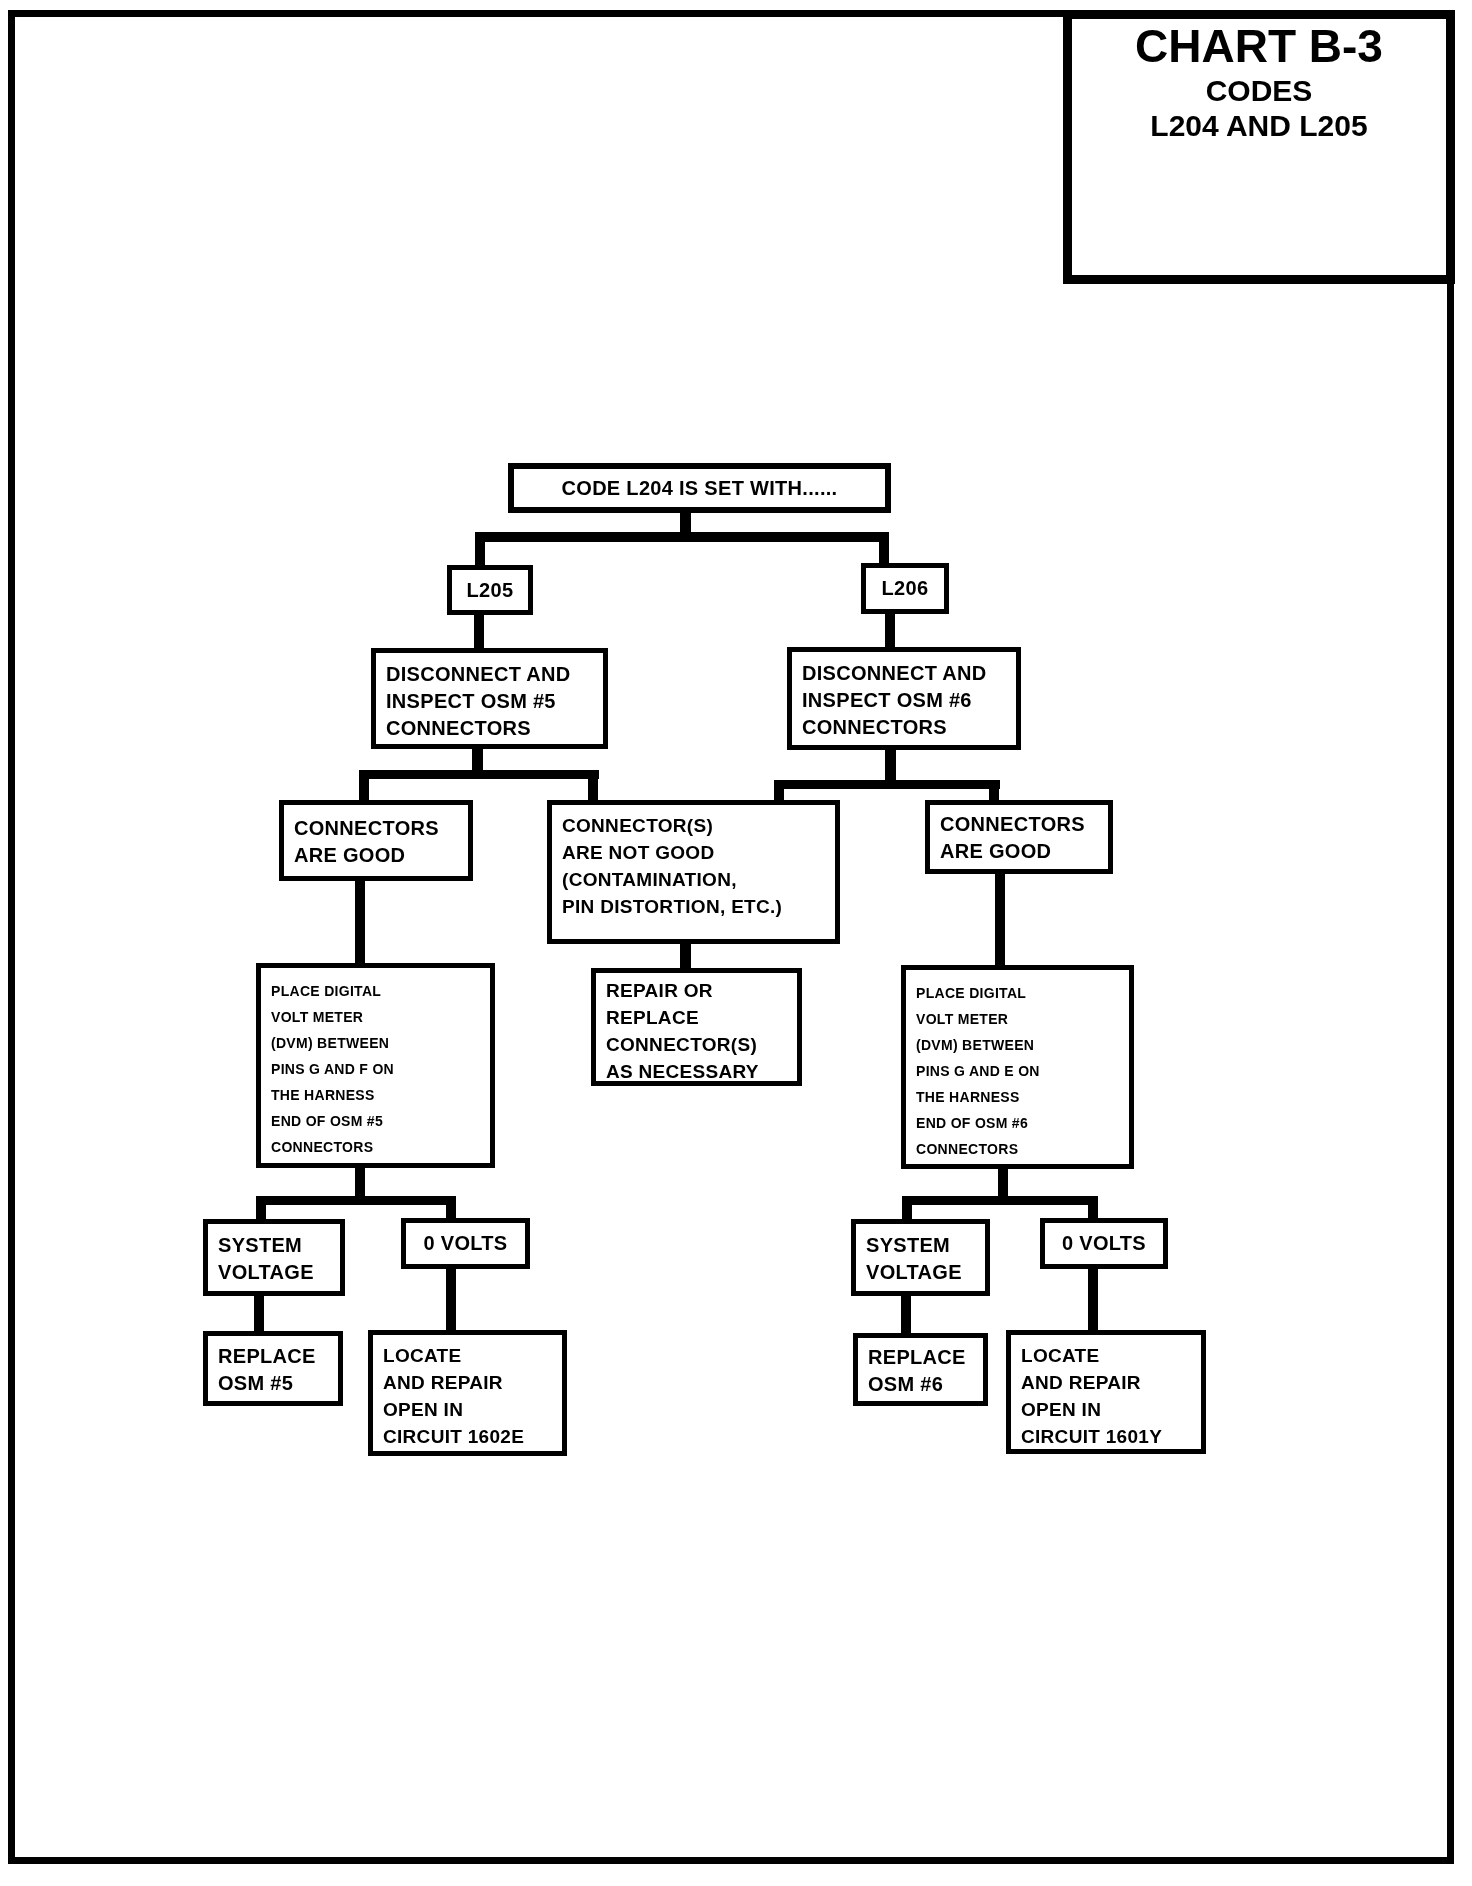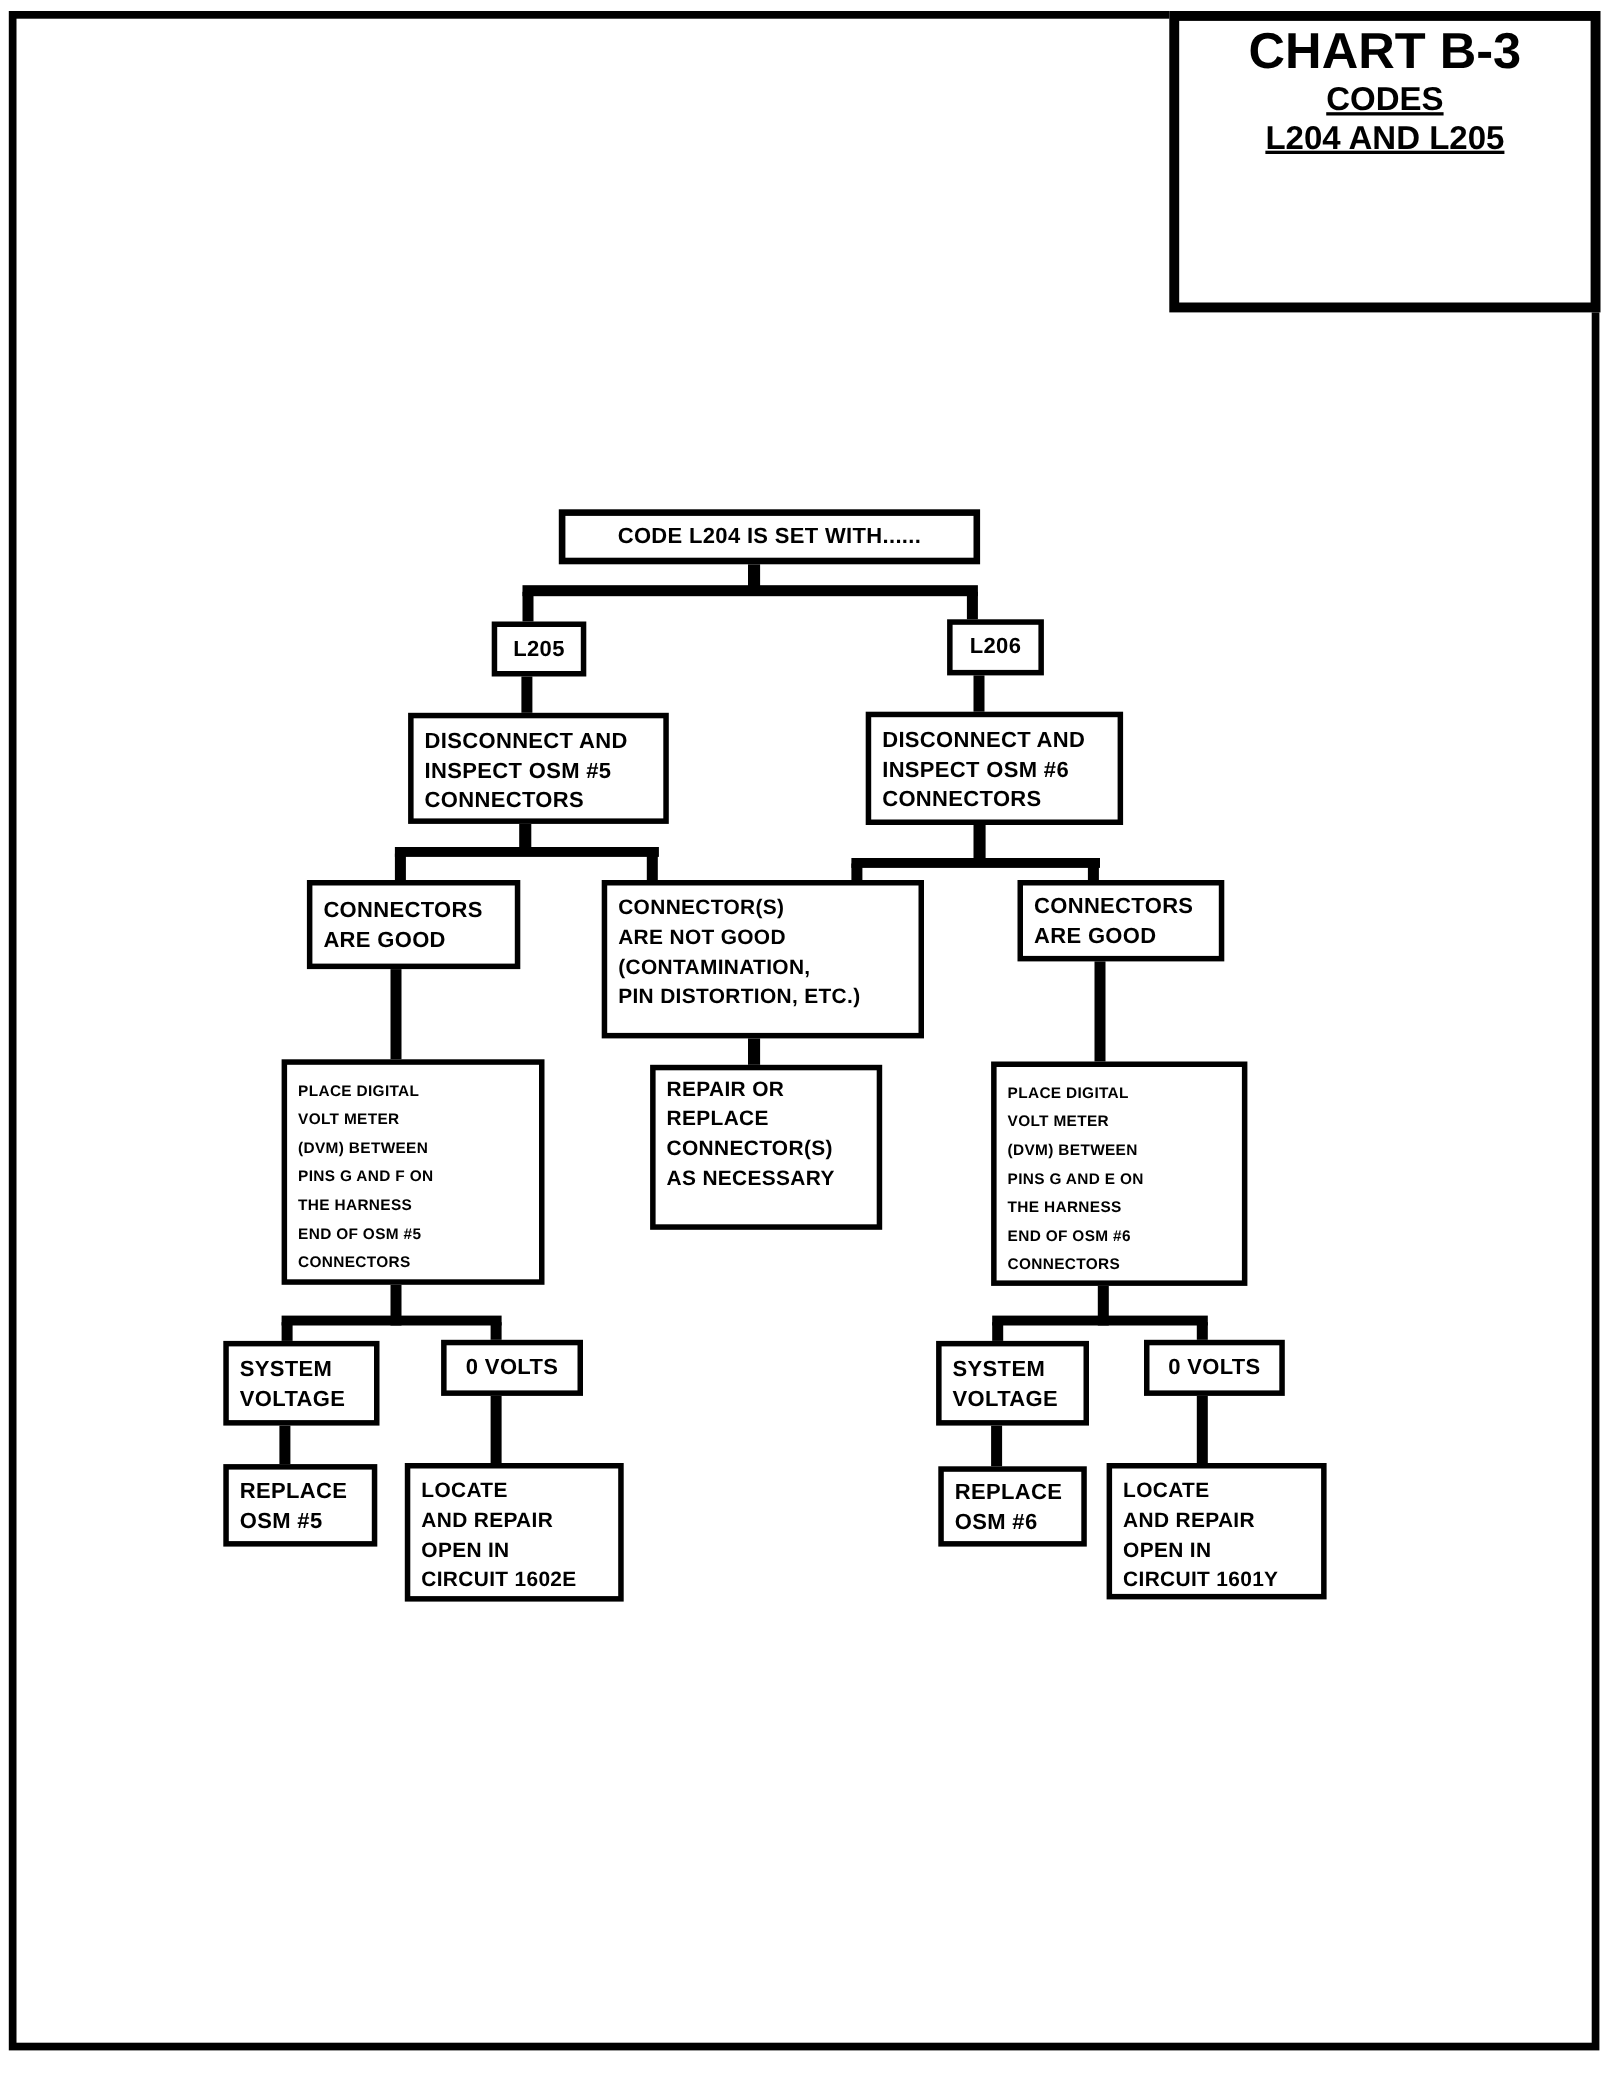--- a/index.html
+++ b/index.html
@@ -31,21 +31,20 @@
   .title-heading {
     font-size: 46px;
     font-weight: bold;
     letter-spacing: 0px;
   }
   .title-line {
     font-size: 30px;
     font-weight: bold;
     line-height: 35px;
     letter-spacing: 0px;
-    text-decoration: underline;
   }
   .node {
     position: absolute;
     border: 5px solid #000;
     box-sizing: border-box;
     background: #fff;
     font-weight: bold;
     font-size: 20px;
     line-height: 27px;
     letter-spacing: 0.3px;
@@ -138,21 +137,21 @@
   <div class="node" style="left:912px;top:800px;width:188px;height:74px;padding-top:6px;">CONNECTORS
 ARE GOOD</div>
 
   <div class="node dvm" style="left:243px;top:963px;width:239px;height:205px;">PLACE DIGITAL
 VOLT METER
 (DVM) BETWEEN
 PINS G AND F ON
 THE HARNESS
 END OF OSM #5
 CONNECTORS</div>
-  <div class="node small4" style="left:578px;top:968px;width:211px;height:150px;padding-top:4px;">REPAIR OR
+  <div class="node small4" style="left:578px;top:968px;width:211px;height:118px;padding-top:4px;">REPAIR OR
 REPLACE
 CONNECTOR(S)
 AS NECESSARY</div>
   <div class="node dvm" style="left:888px;top:965px;width:233px;height:204px;">PLACE DIGITAL
 VOLT METER
 (DVM) BETWEEN
 PINS G AND E ON
 THE HARNESS
 END OF OSM #6
 CONNECTORS</div>

